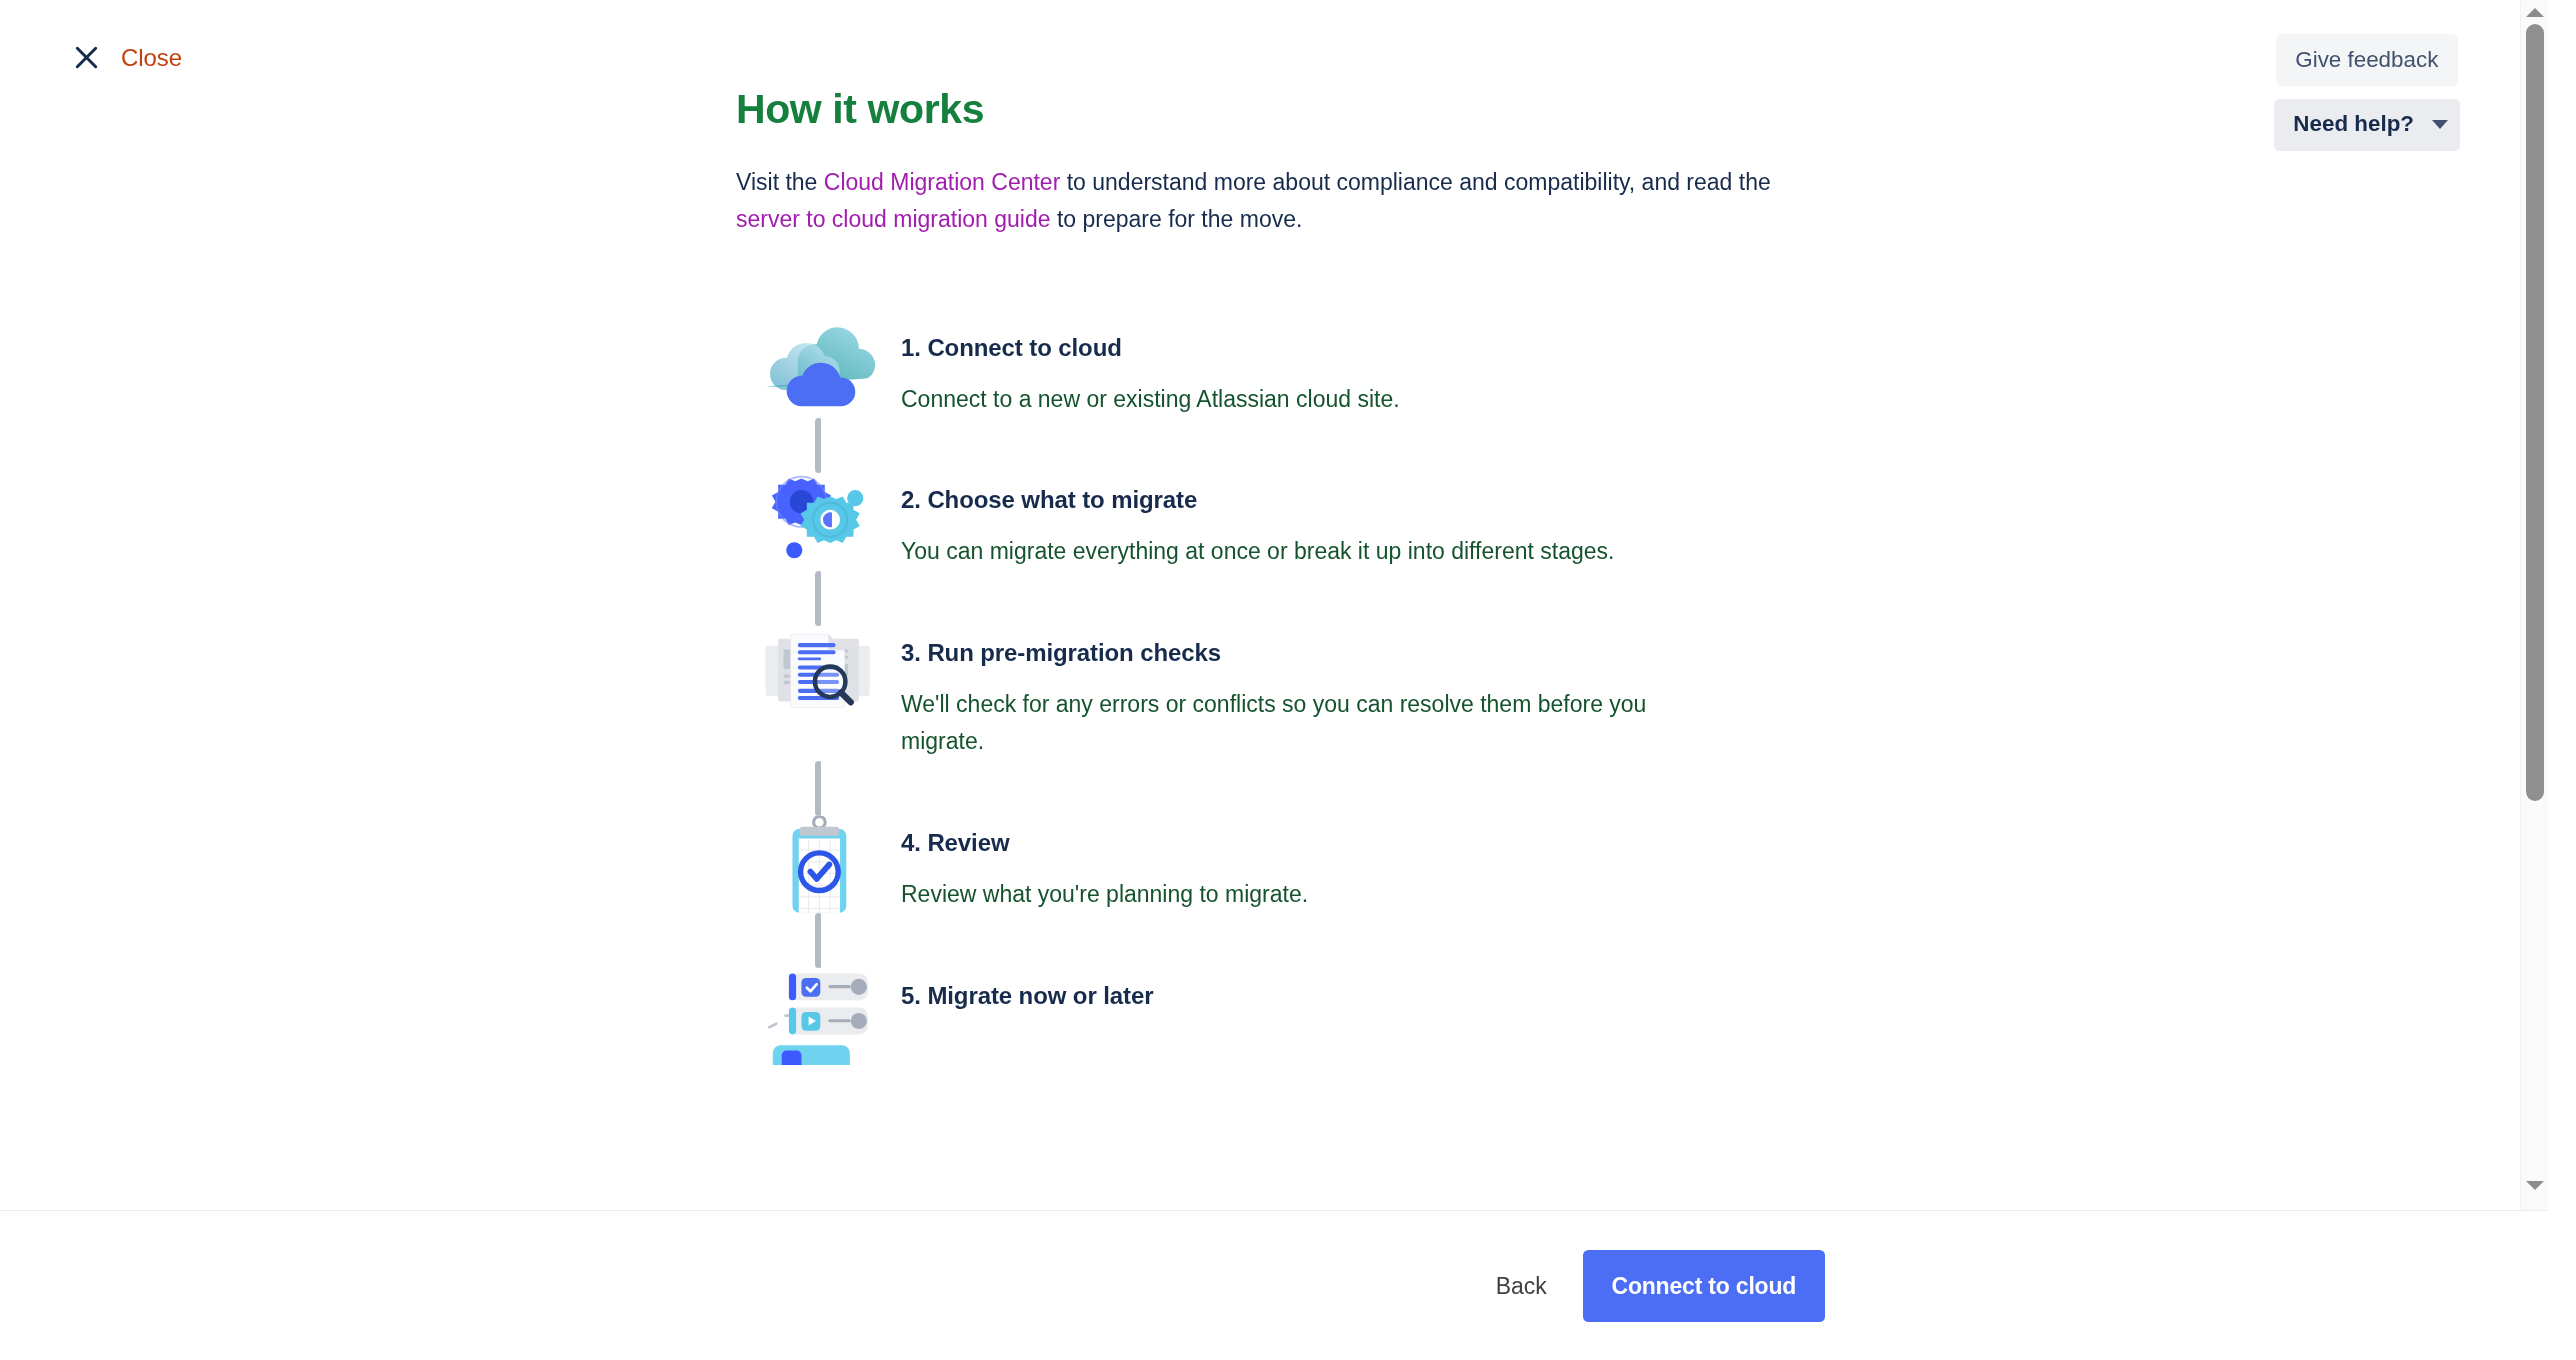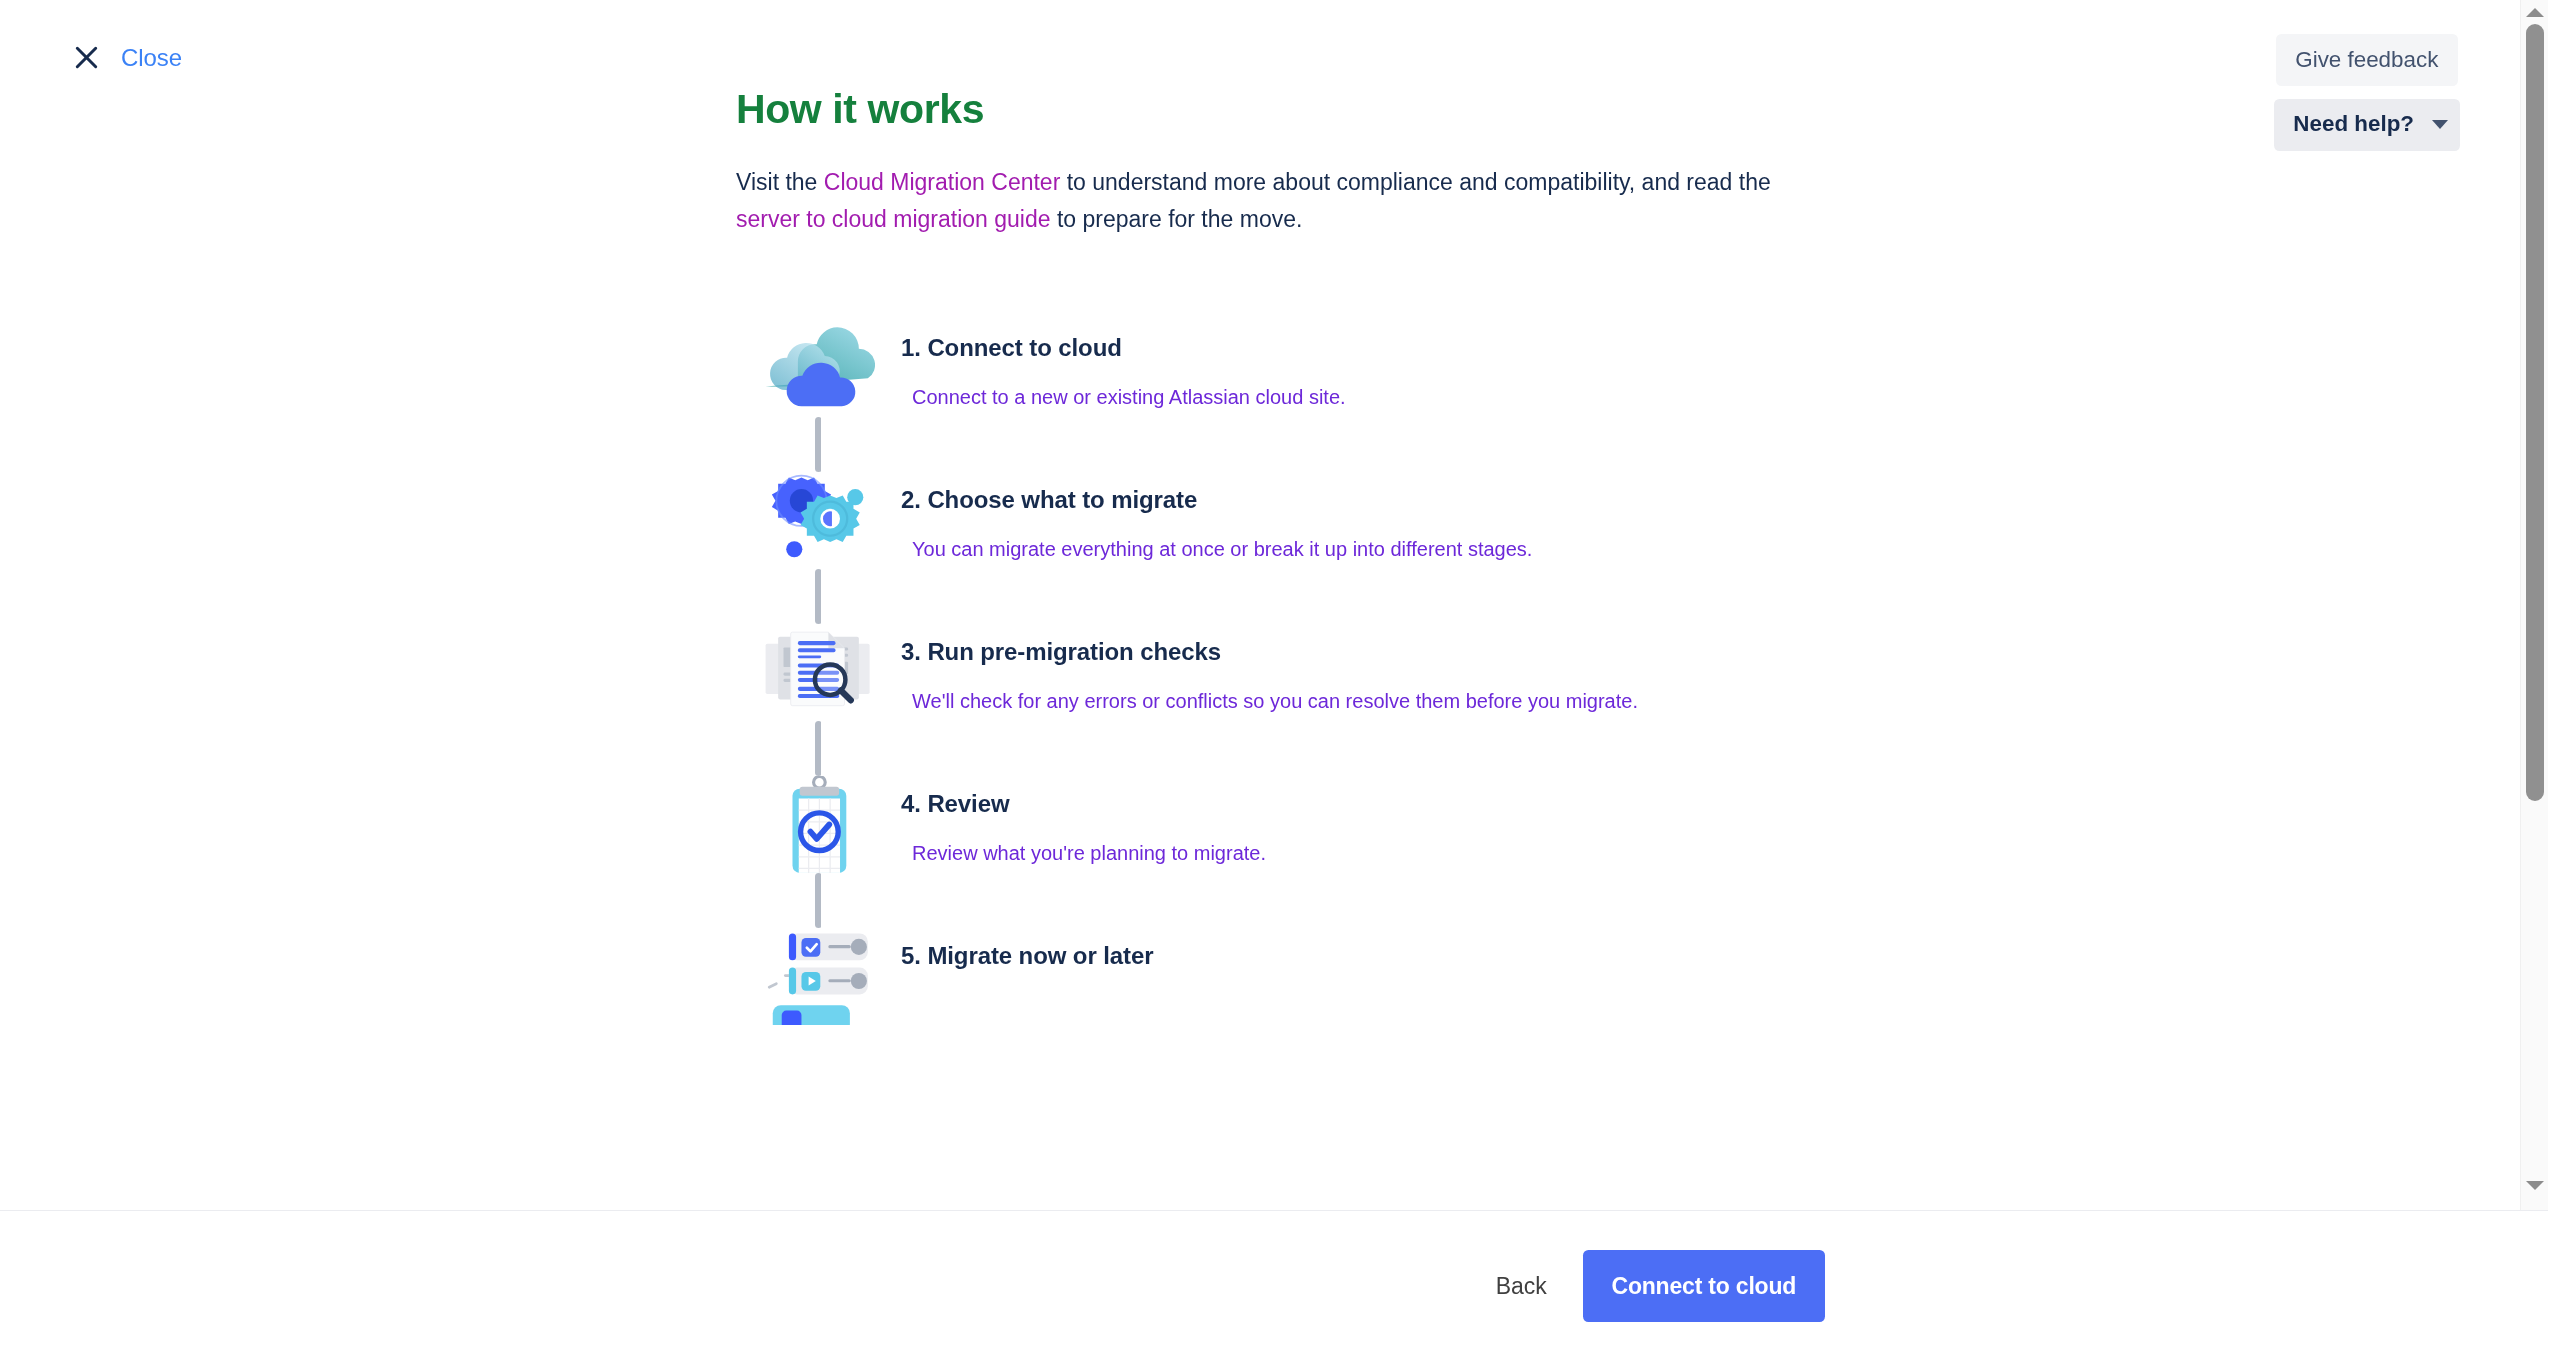--- a/index.html
+++ b/index.html
@@ -62,21 +62,21 @@
     left: 0.9px; top: 13.4px;
     width: 29px; height: 3px;
     background: #172B4D;
     border-radius: 1.8px;
   }
   .close-x::before { transform: rotate(45deg); }
   .close-x::after  { transform: rotate(-45deg); }
   .close-label {
     font-size: 24px;
     font-weight: 400;
-    color: #3b82f6;
+    color: #c2410c;
     letter-spacing: -0.1px;
     line-height: 1;
   }
 
   .topbar-right {
     position: absolute;
     right: 88px; top: 34px;
     display: flex;
     align-items: center;
     gap: 12.5px;
@@ -163,25 +163,24 @@
   .step-body { padding-top: 12.5px; }
   .step-title {
     font-size: 24px;
     font-weight: 700;
     color: #172B4D;
     letter-spacing: -0.1px;
     line-height: 1.25;
   }
   .step-desc {
     margin-top: 18px;
-    font-size: 20px;
+    font-size: 23px;
     line-height: 1.62;
-    color: #6d28d9;
+    color: #14532d;
     max-width: 832px;
-    margin-left: 11px;
   }
 
   
   .connector {
     width: 165px;
     flex: 0 0 165px;
     display: flex;
     justify-content: center;
   }
   .connector-line {

